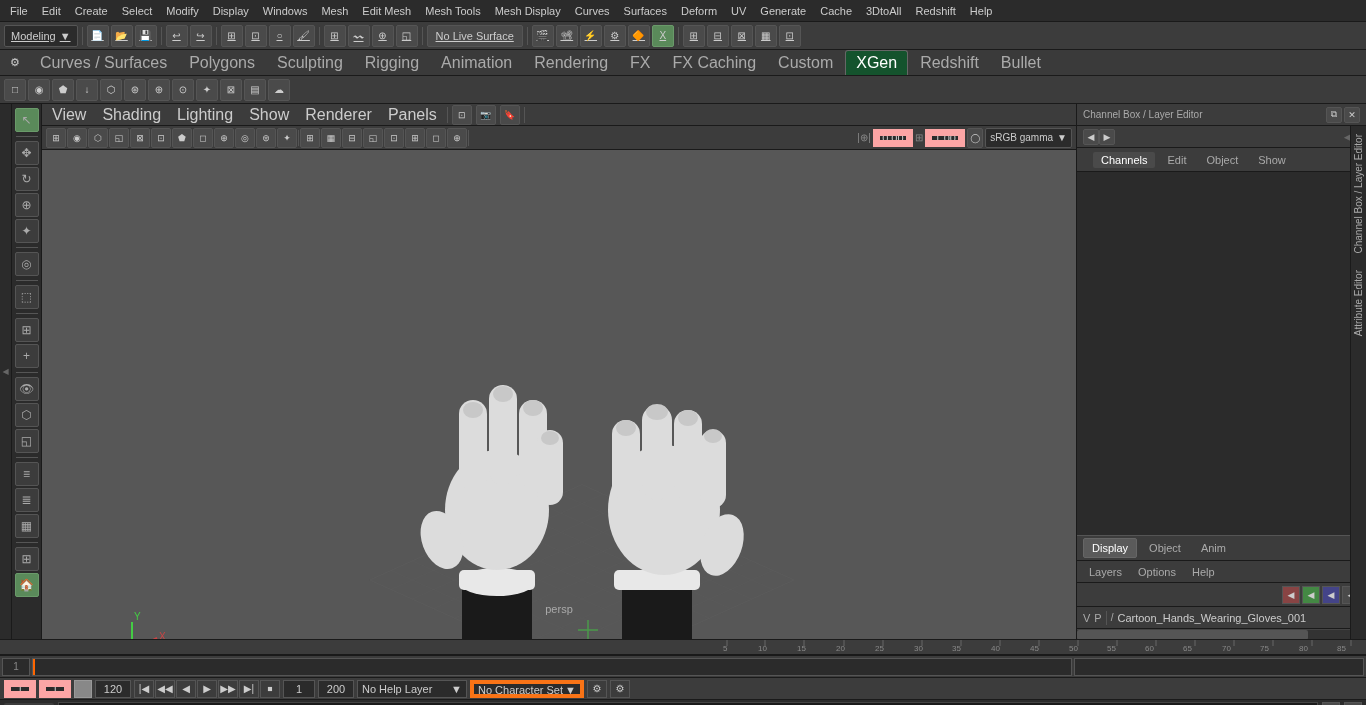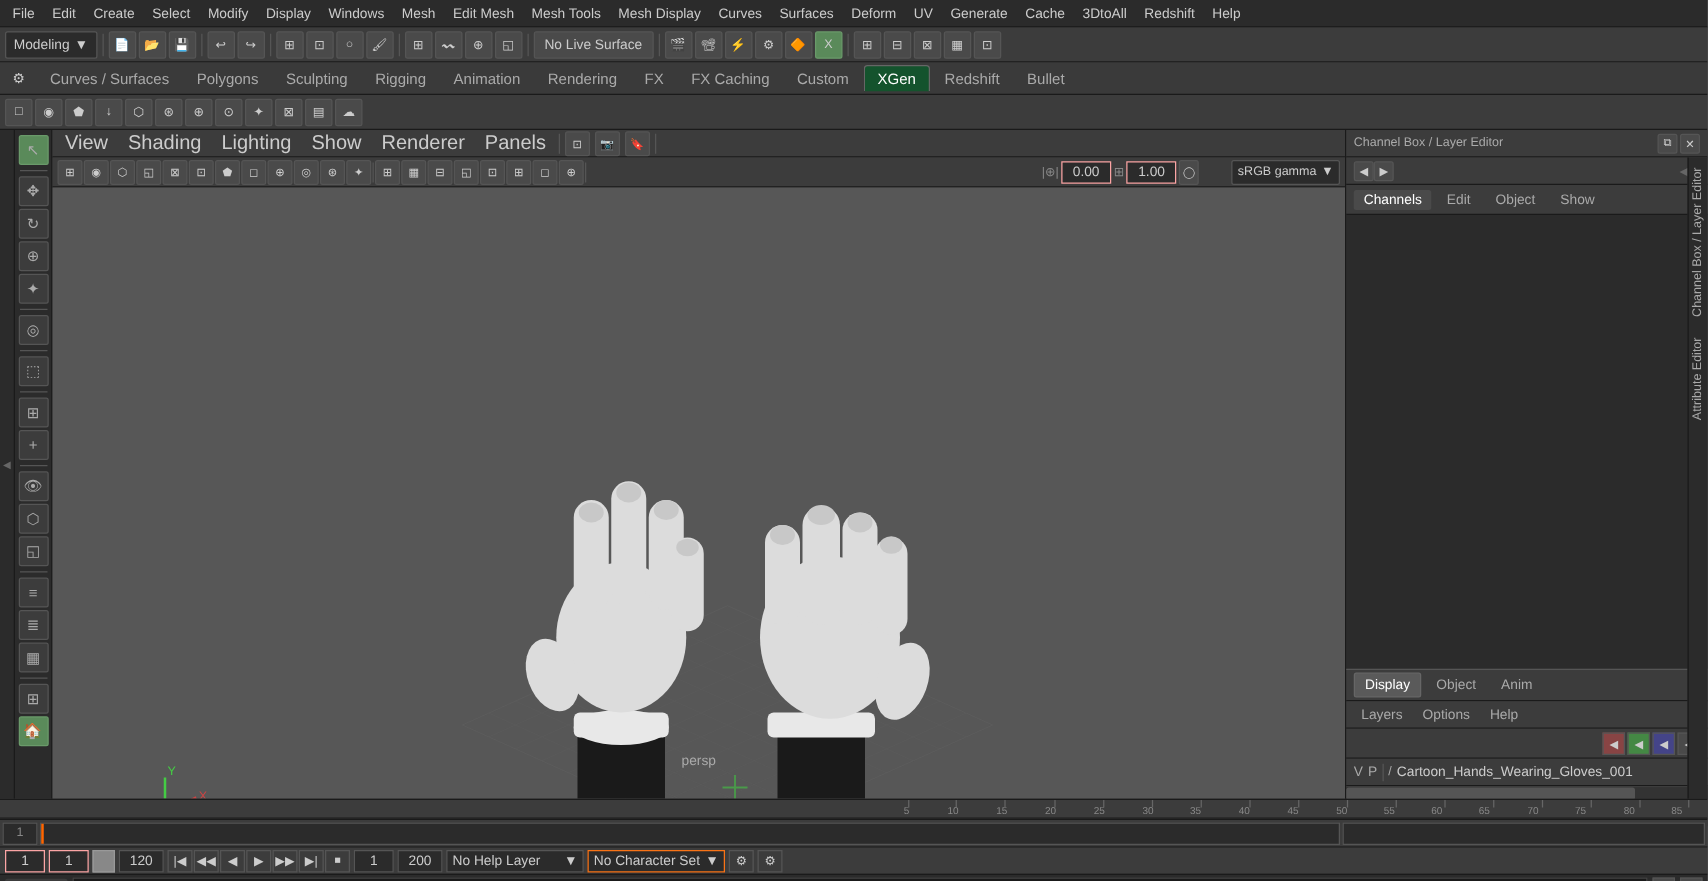--- a/index.html
+++ b/index.html
@@ -33,20 +33,21 @@
 
     
     #toolbar1 {
       display: flex;
       align-items: center;
       background: #3c3c3c;
       height: 28px;
       border-bottom: 1px solid #1a1a1a;
       padding: 0 4px;
       gap: 2px;
+      text-decoration: underline;
     }
     .toolbar-btn {
       width: 22px; height: 22px;
       background: #4a4a4a;
       border: 1px solid #555;
       border-radius: 2px;
       display: flex; align-items: center; justify-content: center;
       cursor: pointer;
       font-size: 10px;
       color: #ccc;
@@ -86,21 +87,21 @@
       background: #3a3a3a;
       height: 26px;
       border-bottom: 1px solid #1a1a1a;
       padding: 0 6px;
       gap: 2px;
     }
     .tab-item {
       padding: 3px 10px;
       cursor: pointer;
       color: #aaaaaa;
-      font-size: 12px;
+      font-size: 16px;
       border-radius: 3px 3px 0 0;
       white-space: nowrap;
     }
     .tab-item.active {
       background: #14532d;
       color: #ffffff;
       border: 1px solid #666;
       border-bottom: none;
     }
     .tab-settings-icon {
@@ -222,21 +223,21 @@
     #channel-box {
       flex: 1;
       display: flex;
       flex-direction: column;
     }
     #channel-tabs {
       display: flex;
       align-items: center;
       background: #3c3c3c;
       height: 24px;
-      padding: 0 6px;
+      padding: 0 16px;
       gap: 4px;
       border-bottom: 1px solid #1a1a1a;
     }
     .channel-tab {
       padding: 2px 8px;
       cursor: pointer;
       color: #aaa;
       font-size: 11px;
       border-radius: 2px;
     }
@@ -376,44 +377,44 @@
       background: #3c3c3c;
       border-top: 1px solid #1a1a1a;
       display: flex;
       align-items: center;
       padding: 0 4px;
       gap: 4px;
     }
     .frame-input {
       width: 36px; height: 18px;
       background: #2b2b2b;
-      border: 1px solid #fca5a5;
+      border: 7px solid #fca5a5;
       color: #ccc;
       font-size: 11px;
       text-align: center;
     }
     .anim-layer-dropdown {
       background: #2b2b2b;
       border: 1px solid #555;
       color: #ccc;
       font-size: 11px;
       padding: 0 4px;
       height: 18px;
       display: flex; align-items: center; gap: 2px;
       cursor: pointer;
       min-width: 100px;
     }
     .char-set-dropdown {
       background: #2b2b2b;
-      border: 1px solid #f97316;
+      border: 4px solid #f97316;
       color: #ccc;
       font-size: 11px;
       padding: 0 4px;
       height: 18px;
-      display: flex; align-items: center; gap: 2px;
+      display: flex; align-items: flex-start; gap: 2px;
       cursor: pointer;
       min-width: 100px;
     }
     .playback-range-input {
       width: 40px; height: 18px;
       background: #2b2b2b;
       border: 1px solid #555;
       color: #ccc;
       font-size: 11px;
       text-align: center;
@@ -705,21 +706,21 @@
       <div class="vp-icon-btn">⊞</div>
       <div class="vp-icon-btn">◻</div>
       <div class="vp-icon-btn">⊕</div>
       <div class="vp-separator"></div>
       <div style="display:flex;align-items:center;gap:2px;margin-left:auto;">
         <span style="color:#888;font-size:10px;">|⊕|</span>
         <input type="text" class="frame-input" style="width: 40px;" value="0.00">
         <span style="color:#888;font-size:10px;">⊞</span>
         <input type="text" class="frame-input" style="width: 40px;" value="1.00">
         <div class="vp-icon-btn" style="width:16px;">◯</div>
-        <div class="toolbar-dropdown" style="font-size:10px;padding:0 4px;height:20px;margin-left:24px;">
+        <div class="toolbar-dropdown" style="font-size:10px;padding:0 4px;height:20px;">
           <span>sRGB gamma</span>
           <span>▼</span>
         </div>
       </div>
     </div>
 
     <div id="viewport-scene">
 
       <svg width="100%" height="100%" style="position:absolute;top:0;left:0;">
 

